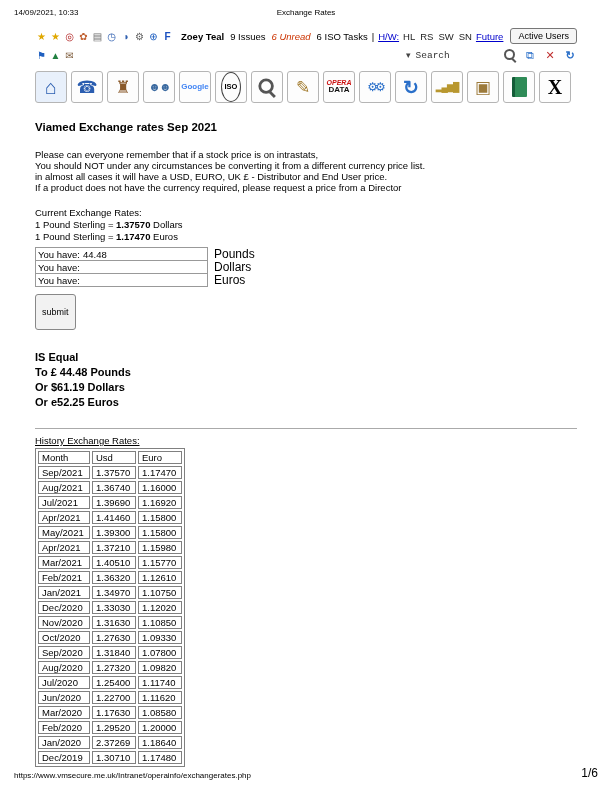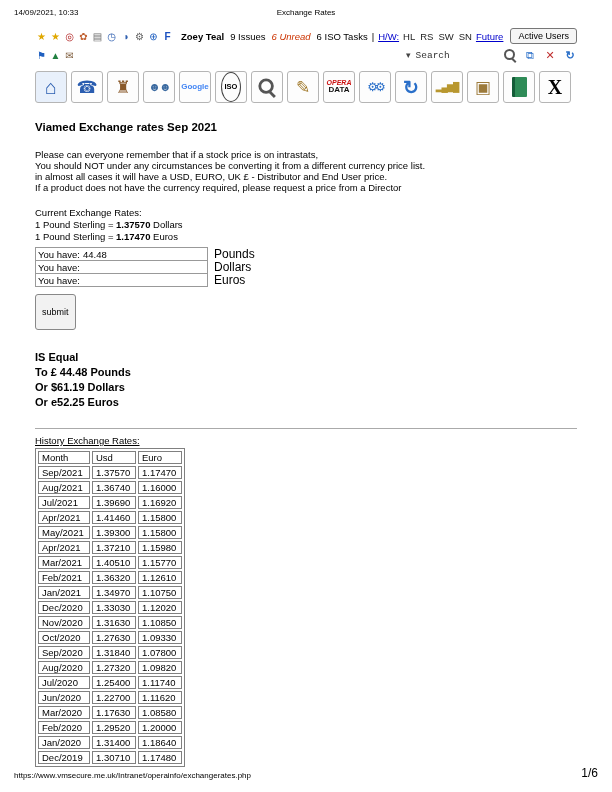--- a/index.html
+++ b/index.html
@@ -428,21 +428,21 @@
           </tr>
 
           <tr data-name="history-row">
             <td data-name="month-cell">Feb/2020</td>
             <td data-name="usd-cell">1.29520</td>
             <td data-name="euro-cell">1.20000</td>
           </tr>
 
           <tr data-name="history-row">
             <td data-name="month-cell">Jan/2020</td>
-            <td data-name="usd-cell">1.31400</td>
+            <td data-name="usd-cell">2.37269</td>
             <td data-name="euro-cell">1.18640</td>
           </tr>
 
           <tr data-name="history-row">
             <td data-name="month-cell">Dec/2019</td>
             <td data-name="usd-cell">1.30710</td>
             <td data-name="euro-cell">1.17480</td>
           </tr>
         </tbody>
     </table>

